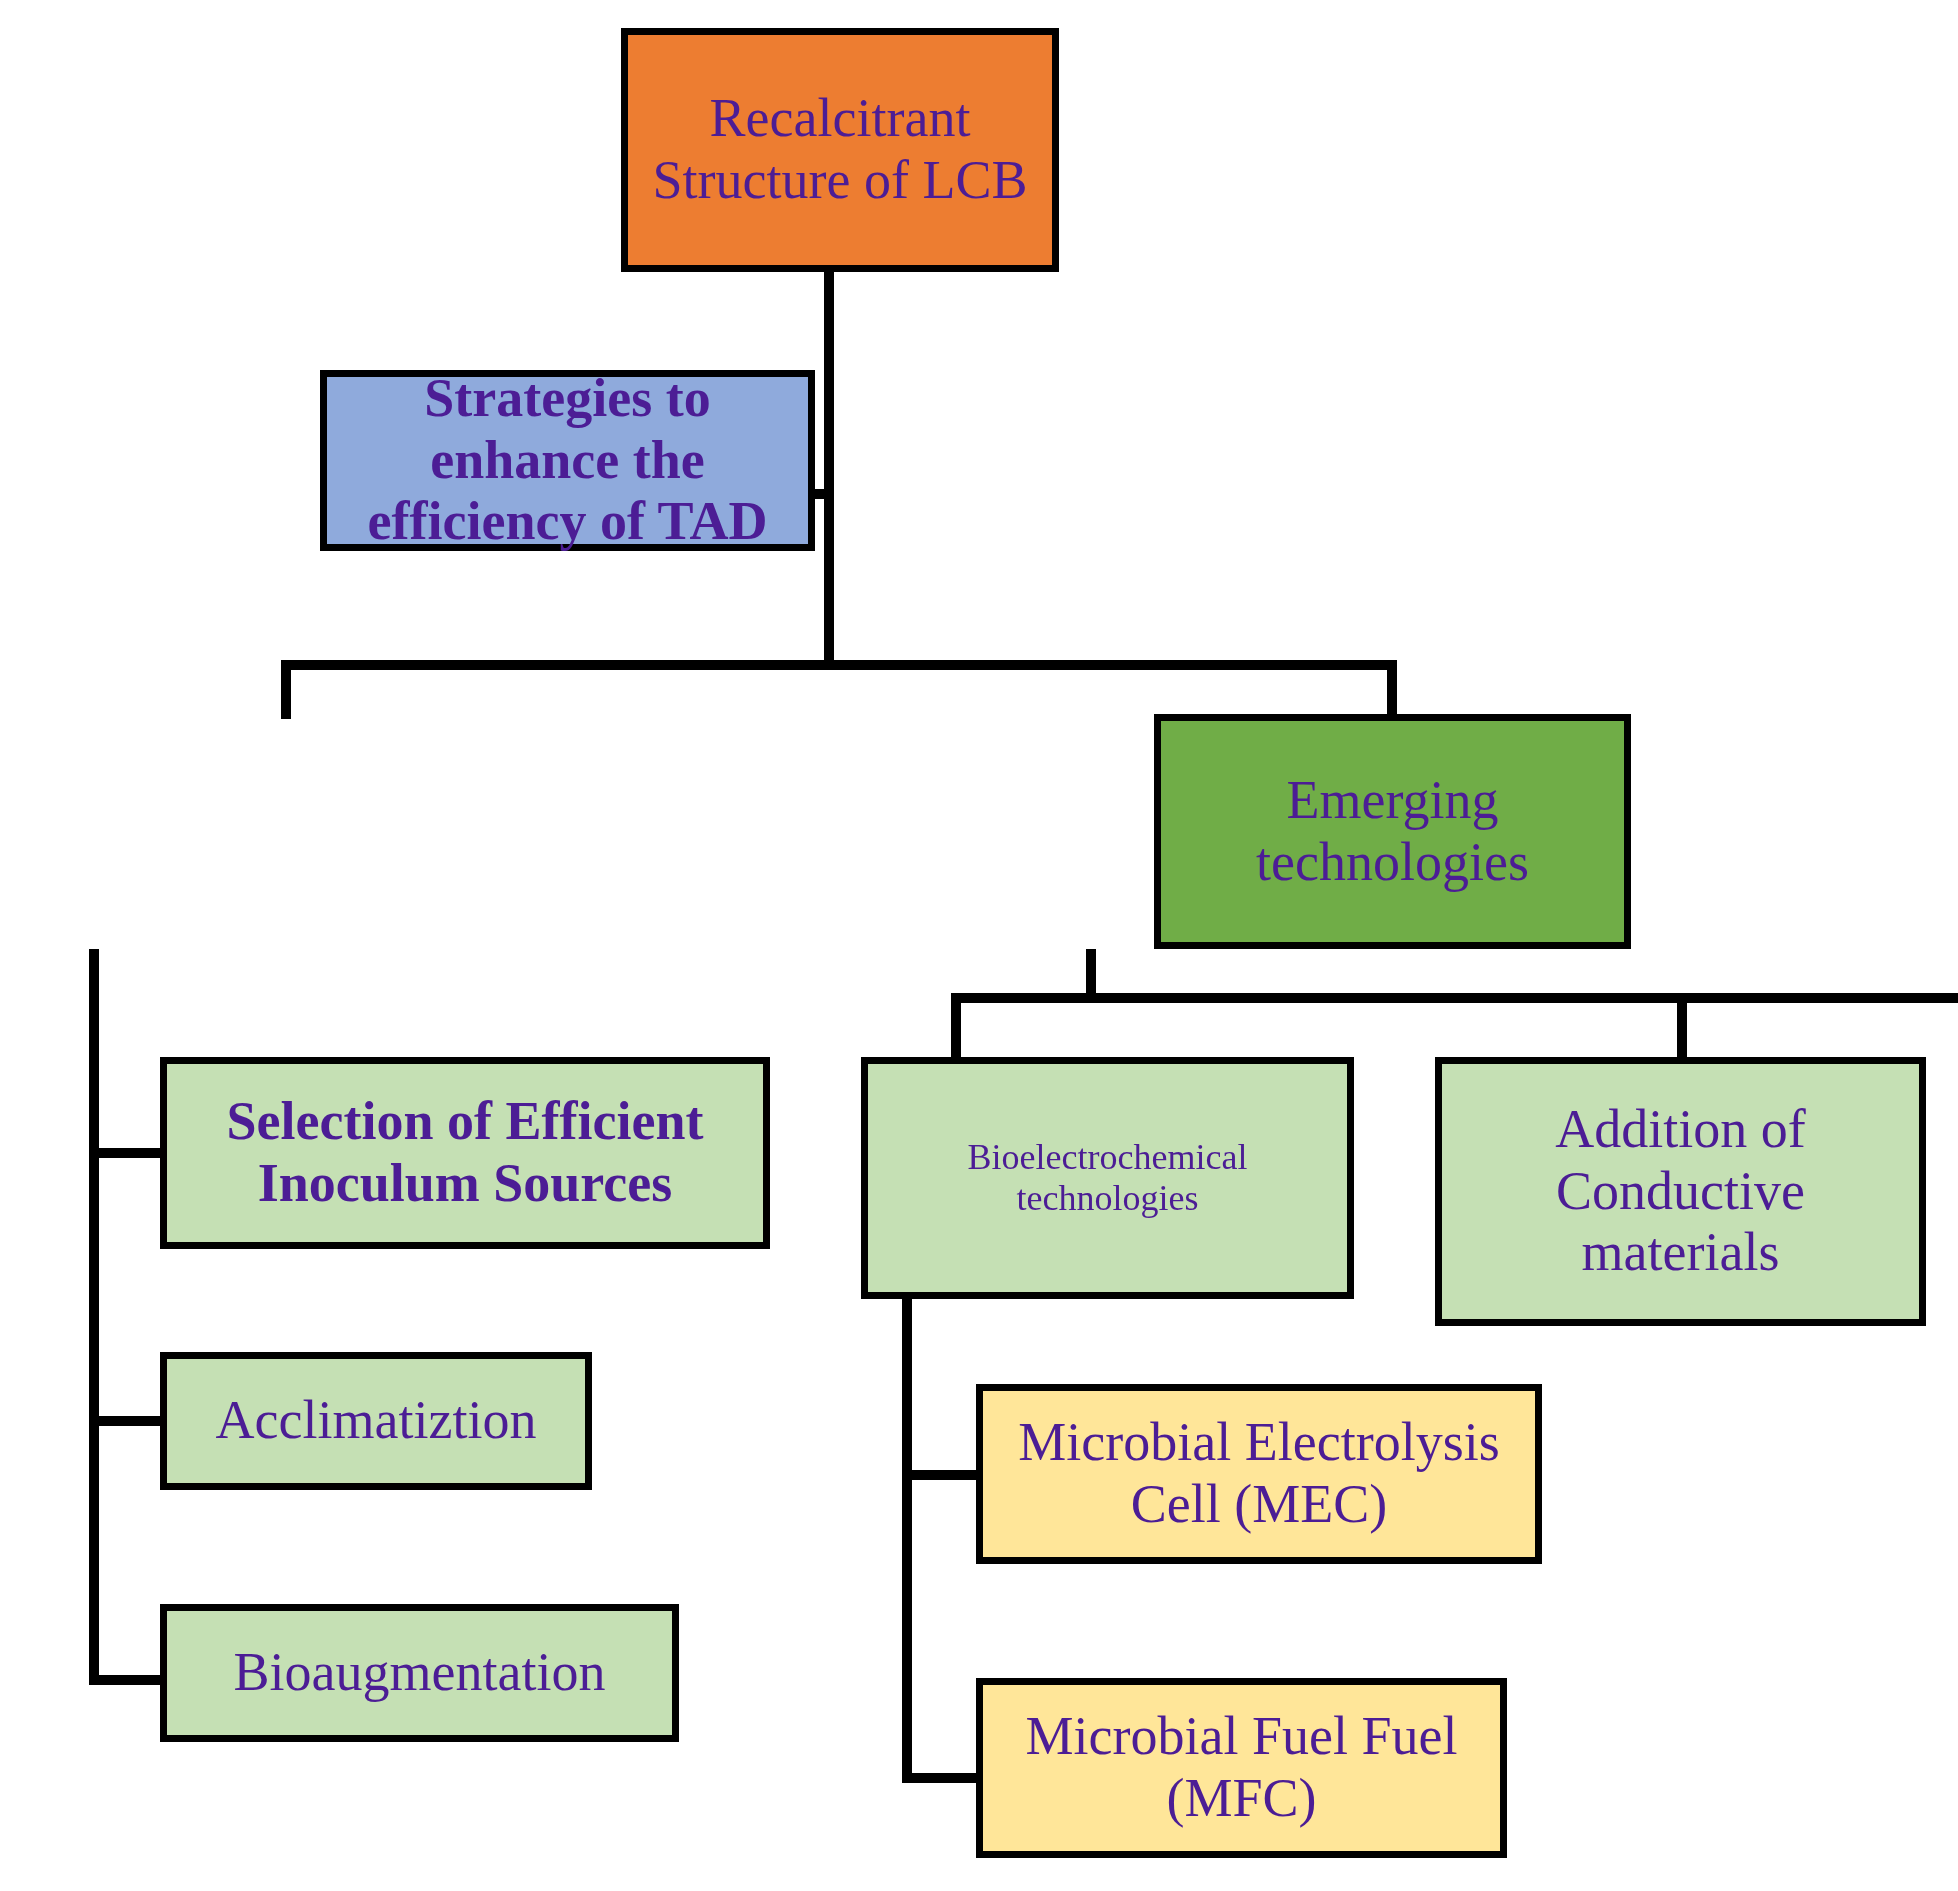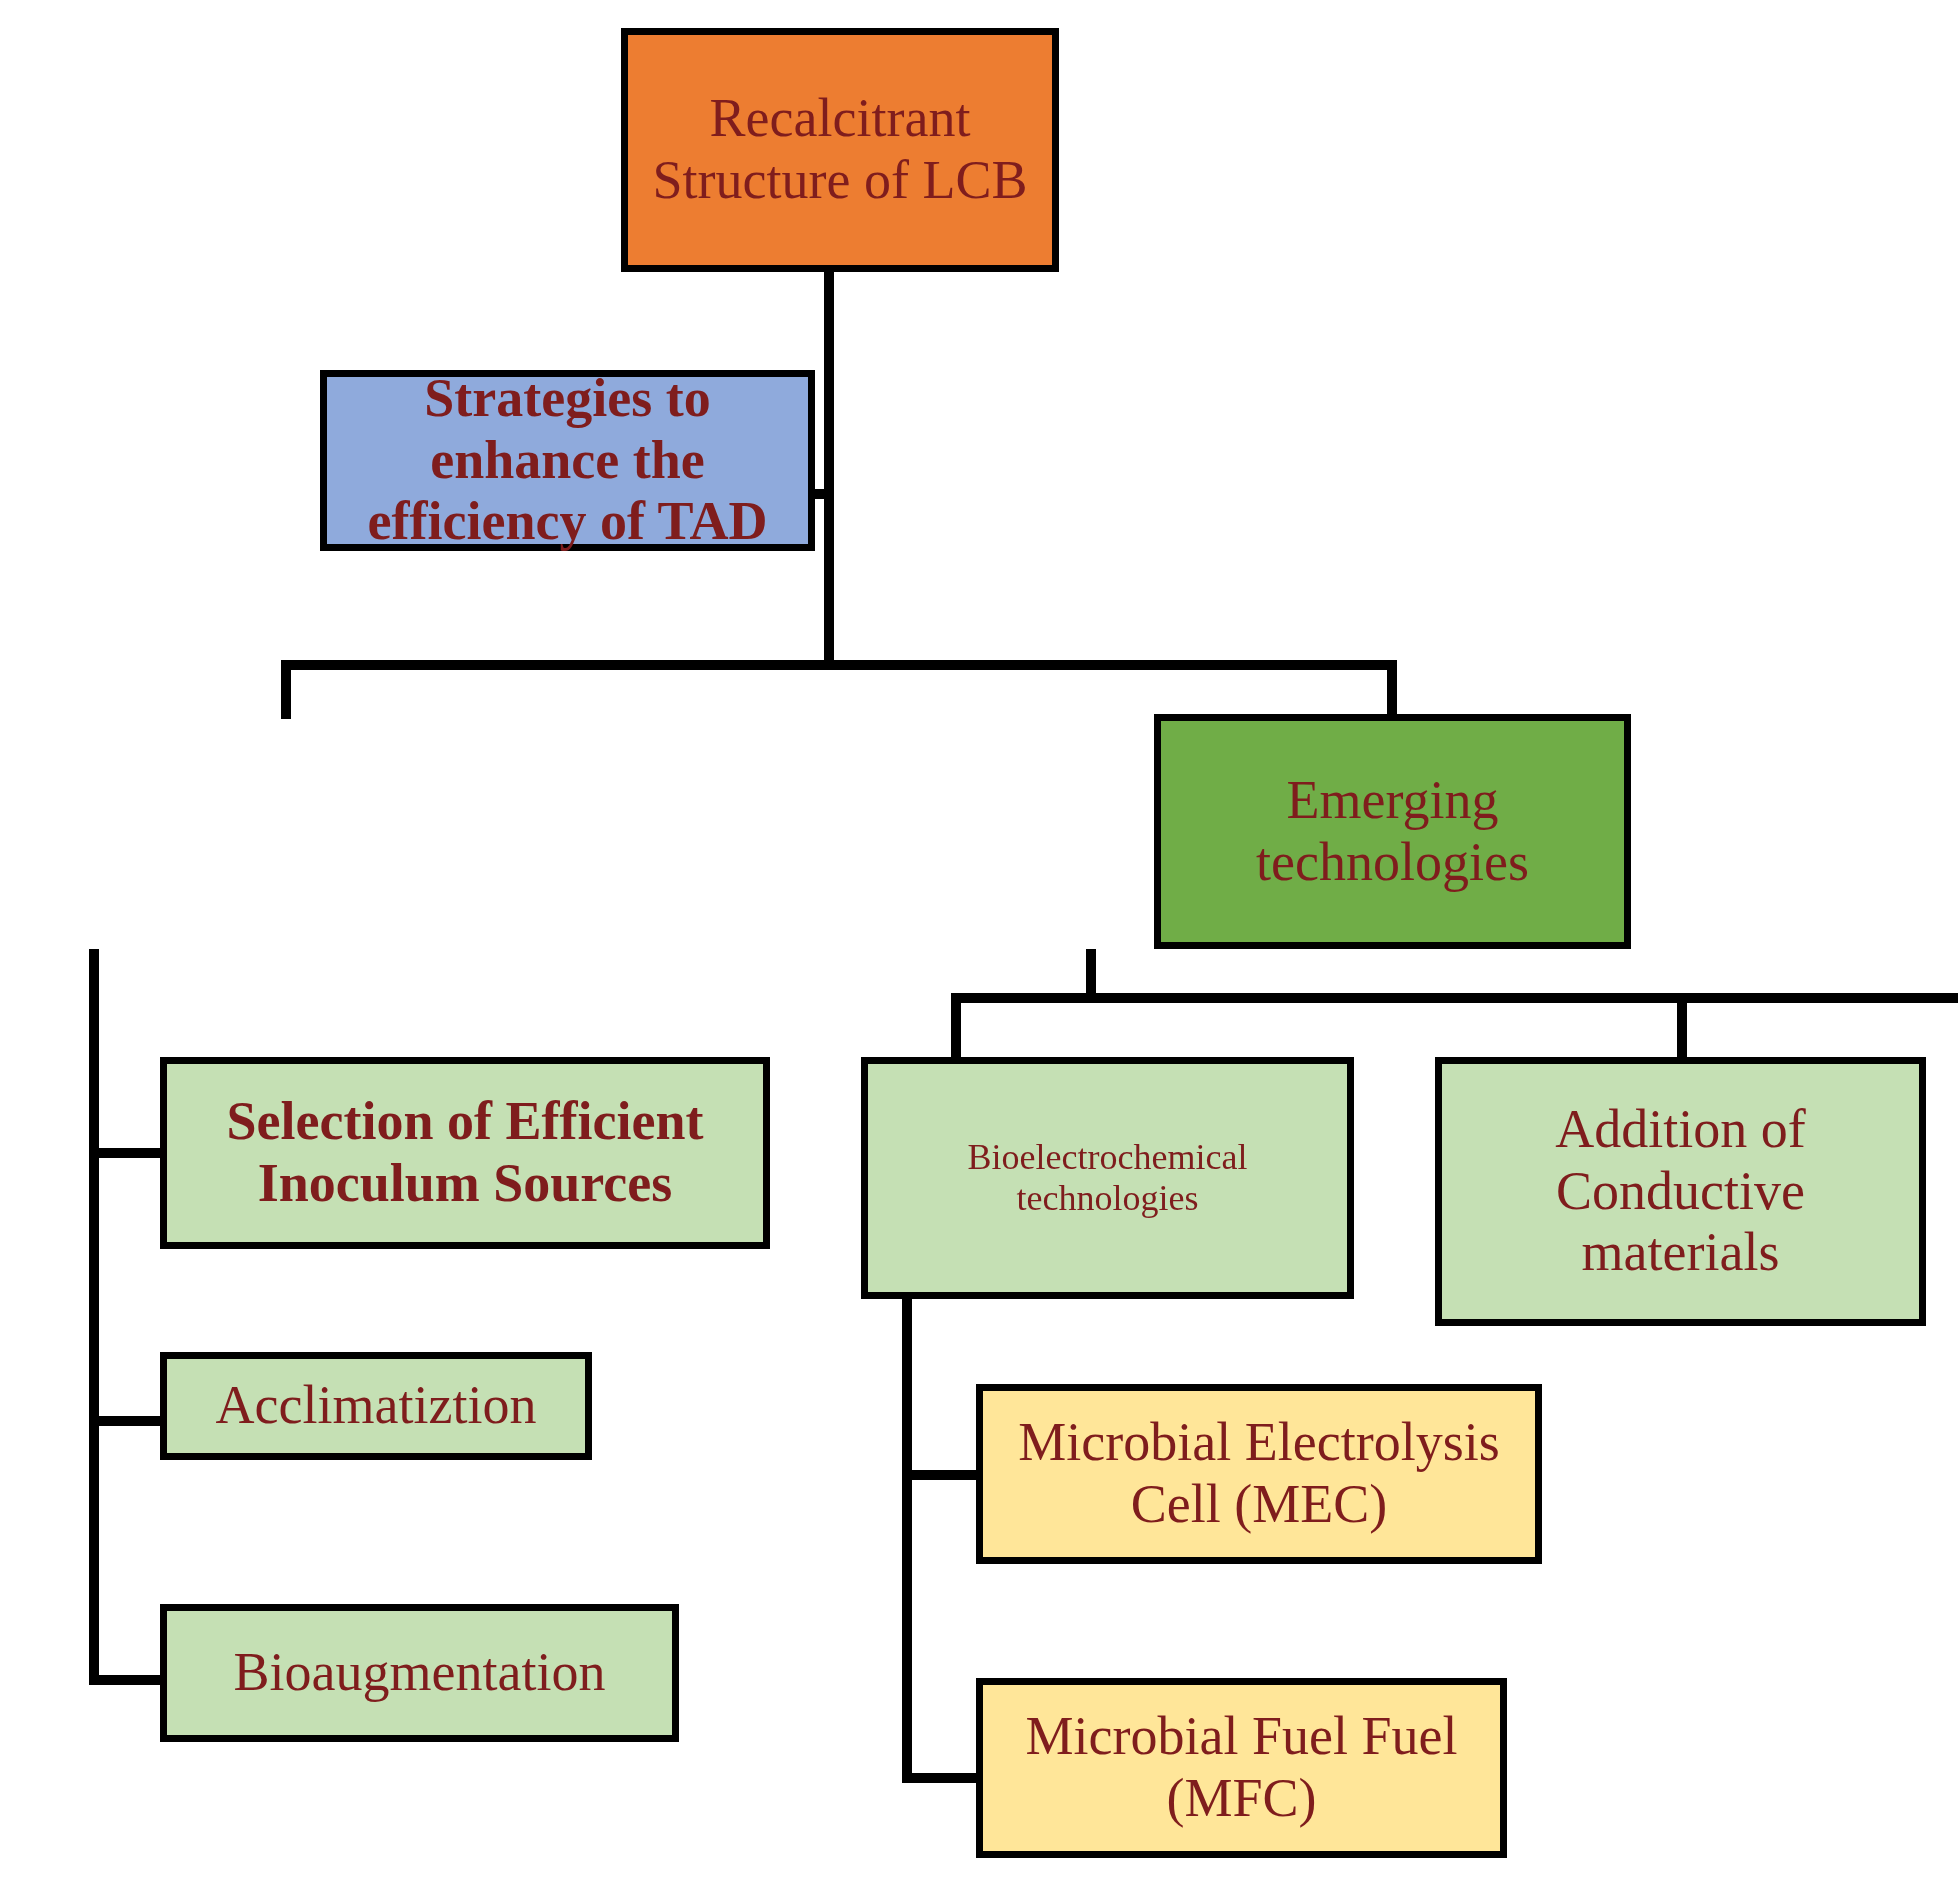--- a/index.html
+++ b/index.html
@@ -16,21 +16,21 @@
     font-family: "Liberation Serif", "DejaVu Serif", serif;
   }
   .node {
     position: absolute;
     box-sizing: border-box;
     border: 7.8px solid #000000;
     display: flex;
     align-items: center;
     justify-content: center;
     text-align: center;
-    color: #7f1d1d;
+    color: #4c1d95;
     line-height: 1.14;
     padding: 3.5px 8.6px;
     z-index: 5;
   }
   .node .lbl {
     display: block;
     width: 100%;
     white-space: pre-line;
   }
   .conn {
@@ -45,21 +45,21 @@
   .c-green      { background: #70AD47; }
   .c-lightgreen { background: #C5E0B4; }
   .c-yellow     { background: #FFE699; }
 
   
   #n-root      { left: 621px;  top: 28px;   width: 438px;  height: 244px;  font-size: 54px; }
   #n-strategy  { left: 320px;  top: 370px;  width: 495px;  height: 181px;  font-size: 54px; font-weight: bold; }
   #n-inoculum  { left: 39px;   top: 714px;  width: 489px;  height: 235px;  font-size: 54px; font-weight: bold; }
   #n-emerging  { left: 1154px; top: 714px;  width: 477px;  height: 235px;  font-size: 54px; text-align: center; }
   #n-selection { left: 160px;  top: 1057px; width: 610px;  height: 192px;  font-size: 54px; font-weight: bold; }
-  #n-acclim    { left: 160px;  top: 1352px; width: 432px;  height: 108px;  font-size: 54px; }
+  #n-acclim    { left: 160px;  top: 1352px; width: 432px;  height: 138px;  font-size: 54px; }
   #n-bioaug    { left: 160px;  top: 1604px; width: 519px;  height: 138px;  font-size: 54px; }
   #n-biolectro { left: 861px;  top: 1057px; width: 493px;  height: 242px;  font-size: 36px; }
   #n-conduct   { left: 1435px; top: 1057px; width: 491px;  height: 269px;  font-size: 54px; }
   #n-mec       { left: 976px; top: 1384px; width: 566px;  height: 180px;  font-size: 54px; }
   #n-mfc       { left: 976px; top: 1678px; width: 531px;  height: 180px;  font-size: 54px; }
 
   
   
   #cn-root-v      { left: 824px;  top: 272px;  width: 9.5px; height: 398px; }
   

